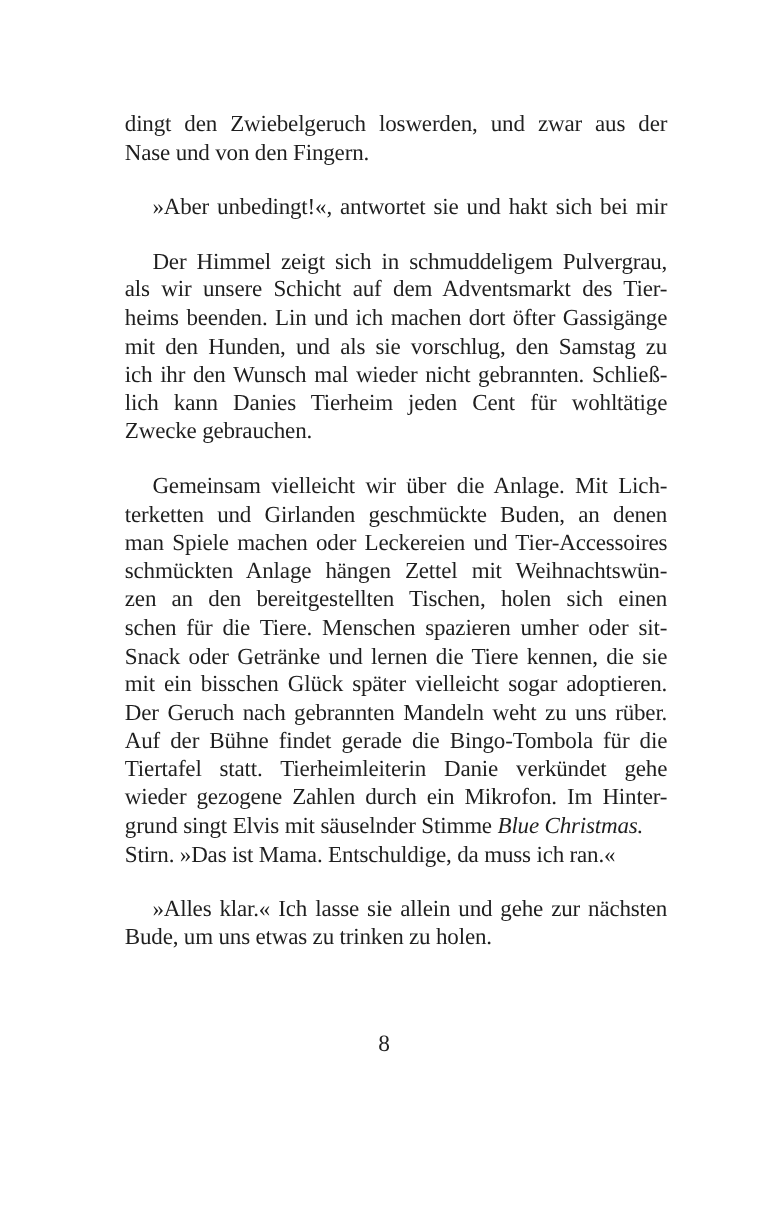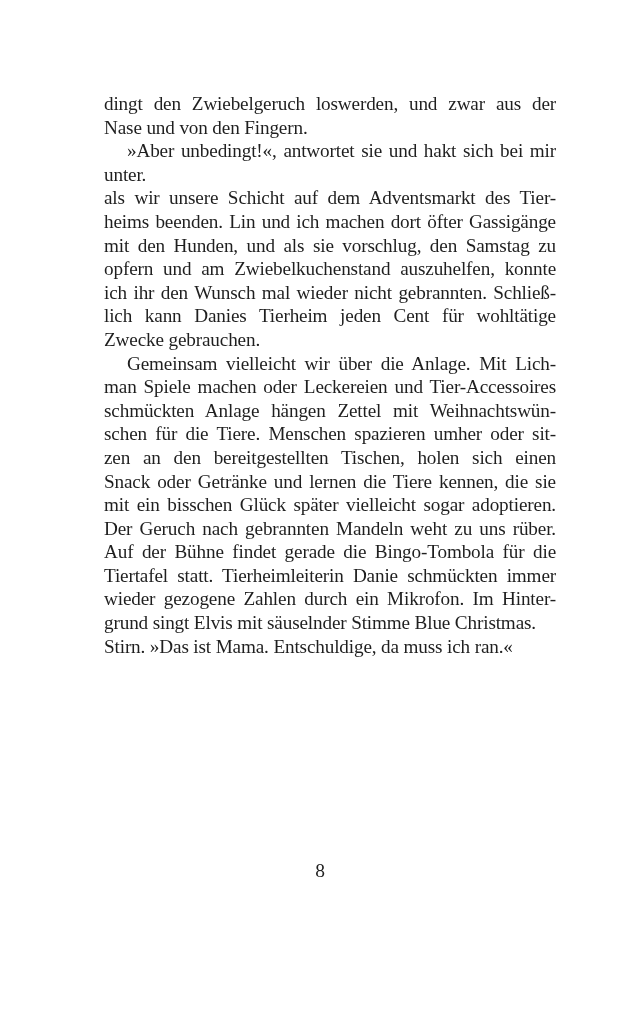--- a/index.html
+++ b/index.html
@@ -37,22 +37,24 @@
       text-align: justify;
       text-align-last: justify;
       letter-spacing: -0.15px;
     }
     .line.last {
       text-align: center;
       text-align-last: left;
     }
     .line.indent {
       padding-left: 23px;
+      margin-top: 22px;
     }
     .line .it {
+      font-style: italic;
     }
     .page-number {
       position: absolute;
       left: 0;
       width: 640px;
       top: 860px;
       text-align: center;
       font-size: 19.5px;
       color: #222;
     }
@@ -63,49 +65,53 @@
 <div class="page">
   <div class="text-block">
 
     <div>
       <span class="line">dingt den Zwiebelgeruch loswerden, und zwar aus der</span>
       <span class="line last">Nase und von den Fingern.</span>
     </div>
 
     <div>
       <span class="line indent">»Aber unbedingt!«, antwortet sie und hakt sich bei mir</span>
-      <span class="line last">unter.</span>
     </div>
 
     <div>
+      <span class="line indent">Der Himmel zeigt sich in schmuddeligem Pulvergrau,</span>
       <span class="line">als wir unsere Schicht auf dem Adventsmarkt des Tier-</span>
       <span class="line">heims beenden. Lin und ich machen dort öfter Gassigänge</span>
       <span class="line">mit den Hunden, und als sie vorschlug, den Samstag zu</span>
-      <span class="line">opfern und am Zwiebelkuchenstand auszuhelfen, konnte</span>
       <span class="line">ich ihr den Wunsch mal wieder nicht gebrannten. Schließ-</span>
       <span class="line">lich kann Danies Tierheim jeden Cent für wohltätige</span>
       <span class="line last">Zwecke gebrauchen.</span>
     </div>
 
     <div>
       <span class="line indent">Gemeinsam vielleicht wir über die Anlage. Mit Lich-</span>
+      <span class="line">terketten und Girlanden geschmückte Buden, an denen</span>
       <span class="line">man Spiele machen oder Leckereien und Tier-Accessoires</span>
       <span class="line">schmückten Anlage hängen Zettel mit Weihnachtswün-</span>
+      <span class="line">zen an den bereitgestellten Tischen, holen sich einen</span>
       <span class="line">schen für die Tiere. Menschen spazieren umher oder sit-</span>
-      <span class="line">zen an den bereitgestellten Tischen, holen sich einen</span>
       <span class="line">Snack oder Getränke und lernen die Tiere kennen, die sie</span>
       <span class="line">mit ein bisschen Glück später vielleicht sogar adoptieren.</span>
       <span class="line">Der Geruch nach gebrannten Mandeln weht zu uns rüber.</span>
       <span class="line">Auf der Bühne findet gerade die Bingo-Tombola für die</span>
-      <span class="line">Tiertafel statt. Tierheimleiterin Danie schmückten immer</span>
+      <span class="line">Tiertafel statt. Tierheimleiterin Danie verkündet gehe</span>
       <span class="line">wieder gezogene Zahlen durch ein Mikrofon. Im Hinter-</span>
       <span class="line last"><span>grund singt Elvis mit säuselnder Stimme </span><span class="it">Blue Christmas.</span></span>
     </div>
 
     <div>
       <span class="line last">Stirn. »Das ist Mama. Entschuldige, da muss ich ran.«</span>
     </div>
 
+    <div>
+      <span class="line indent">»Alles klar.« Ich lasse sie allein und gehe zur nächsten</span>
+      <span class="line last">Bude, um uns etwas zu trinken zu holen.</span>
+    </div>
 
   </div>
 
   <div class="page-number">8</div>
 </div>
 
 </body></html>

